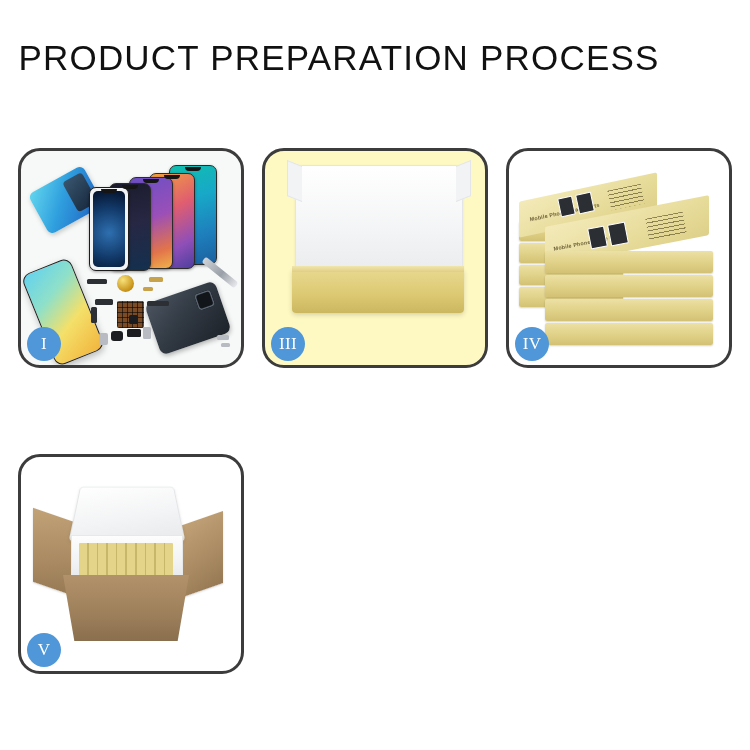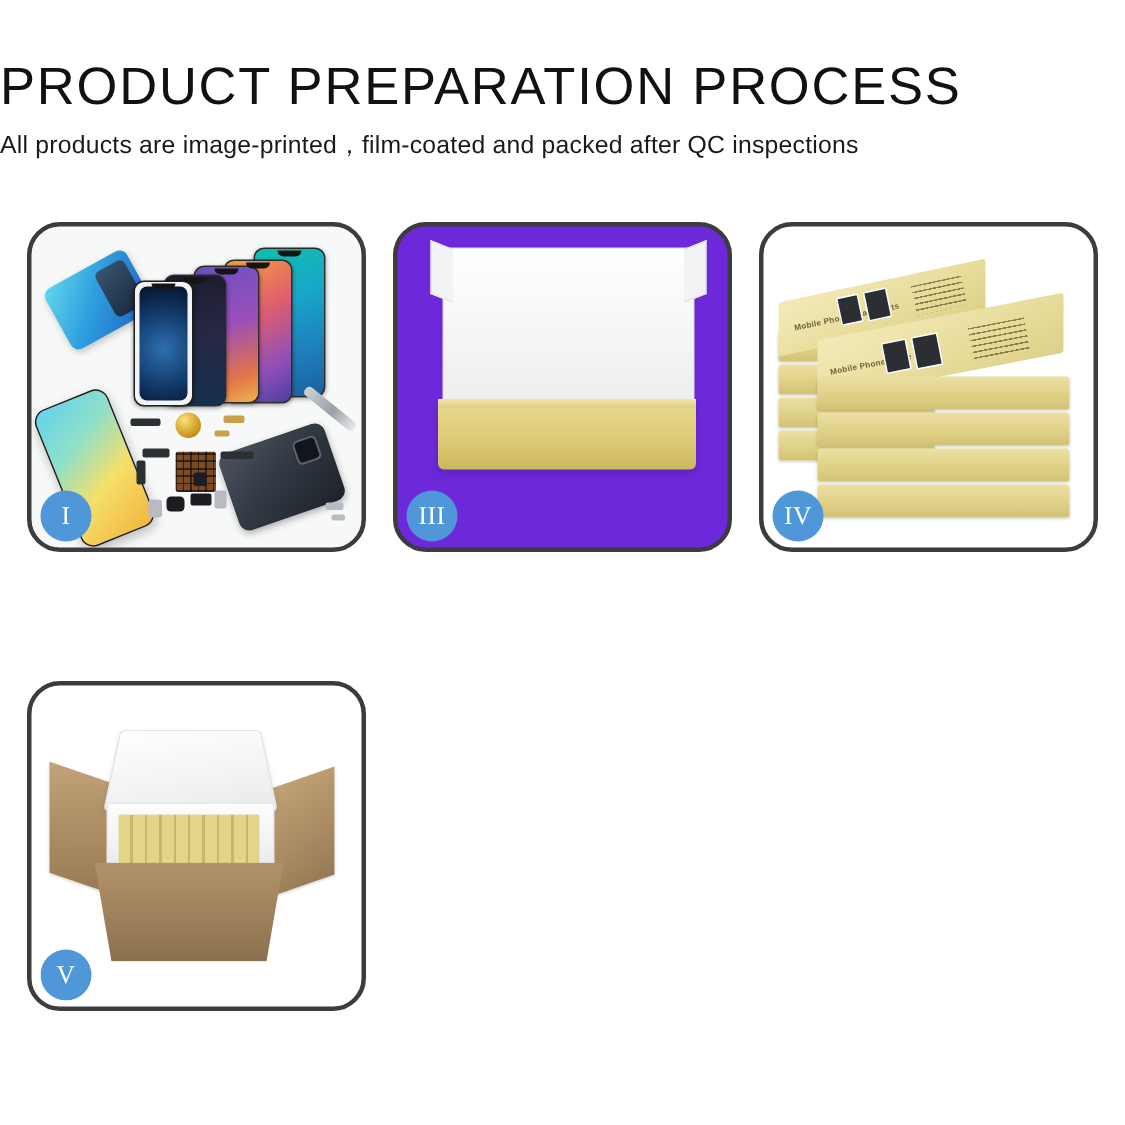--- a/index.html
+++ b/index.html
@@ -12,21 +12,21 @@
     background: #ffffff;
     font-family: "Liberation Sans", sans-serif;
     overflow: hidden;
     position: relative;
   }
 
   
   .header {
     width: 678px;
     padding-top: 38px;
-    text-align: left;
+    text-align: center;
   }
   .page-title {
     font-family: "Liberation Sans", sans-serif;
     font-size: 35px;
     font-weight: 400;
     color: #111111;
     letter-spacing: 1.2px;
     line-height: 40px;
     white-space: nowrap;
   }
@@ -193,21 +193,21 @@
   }
   .bubble-overlay {
     position:absolute; inset:0;
     background:
       radial-gradient(circle at 50% 50%, rgba(255,255,255,.75) 0 3px, rgba(190,198,208,.35) 3.4px 4.6px, transparent 4.8px) 0 0/14px 14px;
     pointer-events:none;
   }
   .tape-tab { position:absolute; background:#c9a163; border-radius:2px; opacity:.9; }
 
   
-  .p3 { background:#6d28d9; }
+  .p3 { background:#fef9c3; }
   .lid {
     position:absolute; left:30px; top:14px; width:166px; height:110px;
     background: linear-gradient(180deg,#ffffff 0%,#f4f5f6 55%,#e9ebed 100%);
     border:1px solid #e3e5e8;
     border-radius:2px;
     box-shadow: 0 1px 3px rgba(0,0,0,.07);
   }
   .lid::before {
     content:""; position:absolute; left:-9px; top:0; width:14px; height:34px;
     background:#f2f3f5; border:1px solid #e3e5e8; border-right:none;
@@ -319,21 +319,20 @@
   .seam {
     position:absolute; background: rgba(90,70,45,.35);
   }
   .tape-patch { position:absolute; background: rgba(120,95,62,.5); border-radius:1px; }
 </style>
 </head>
 <body>
 
 <div class="header">
   <div class="page-title">PRODUCT PREPARATION PROCESS</div>
-  <div class="page-subtitle">All products are image-printed，film-coated and packed after QC inspections</div>
 </div>
 
 <div class="panel-grid">
 
   <div class="panel p1">
     <div class="panel-photo">
       <div class="blue-screen"></div>
 
       <div class="phone-fan">
         <div class="fanphone fp5">

